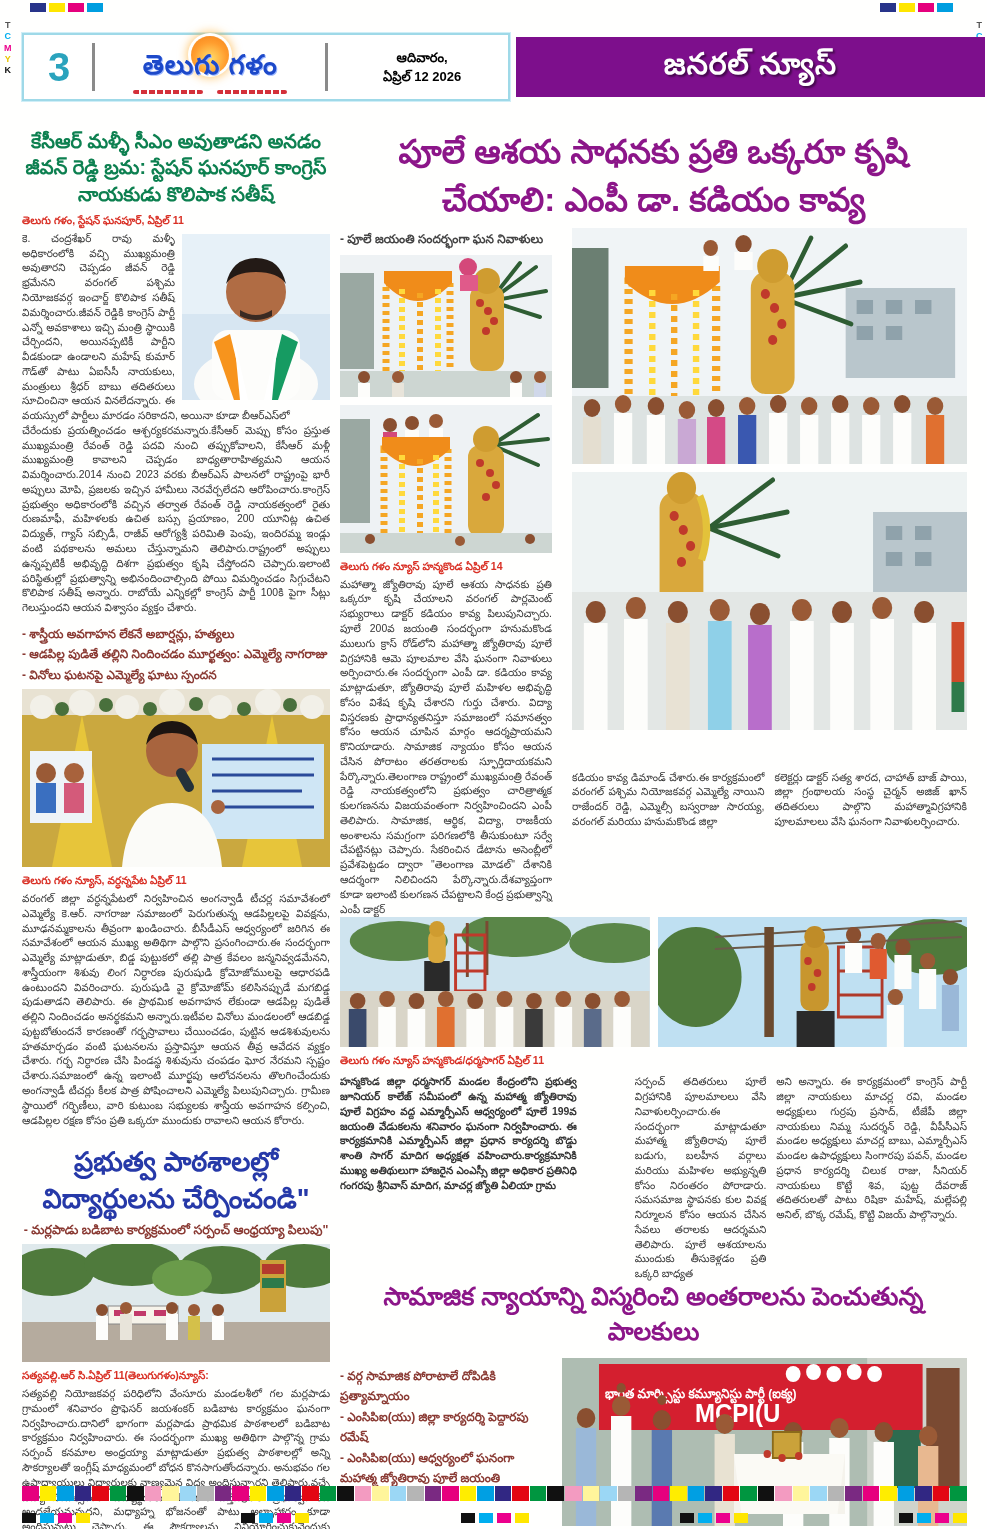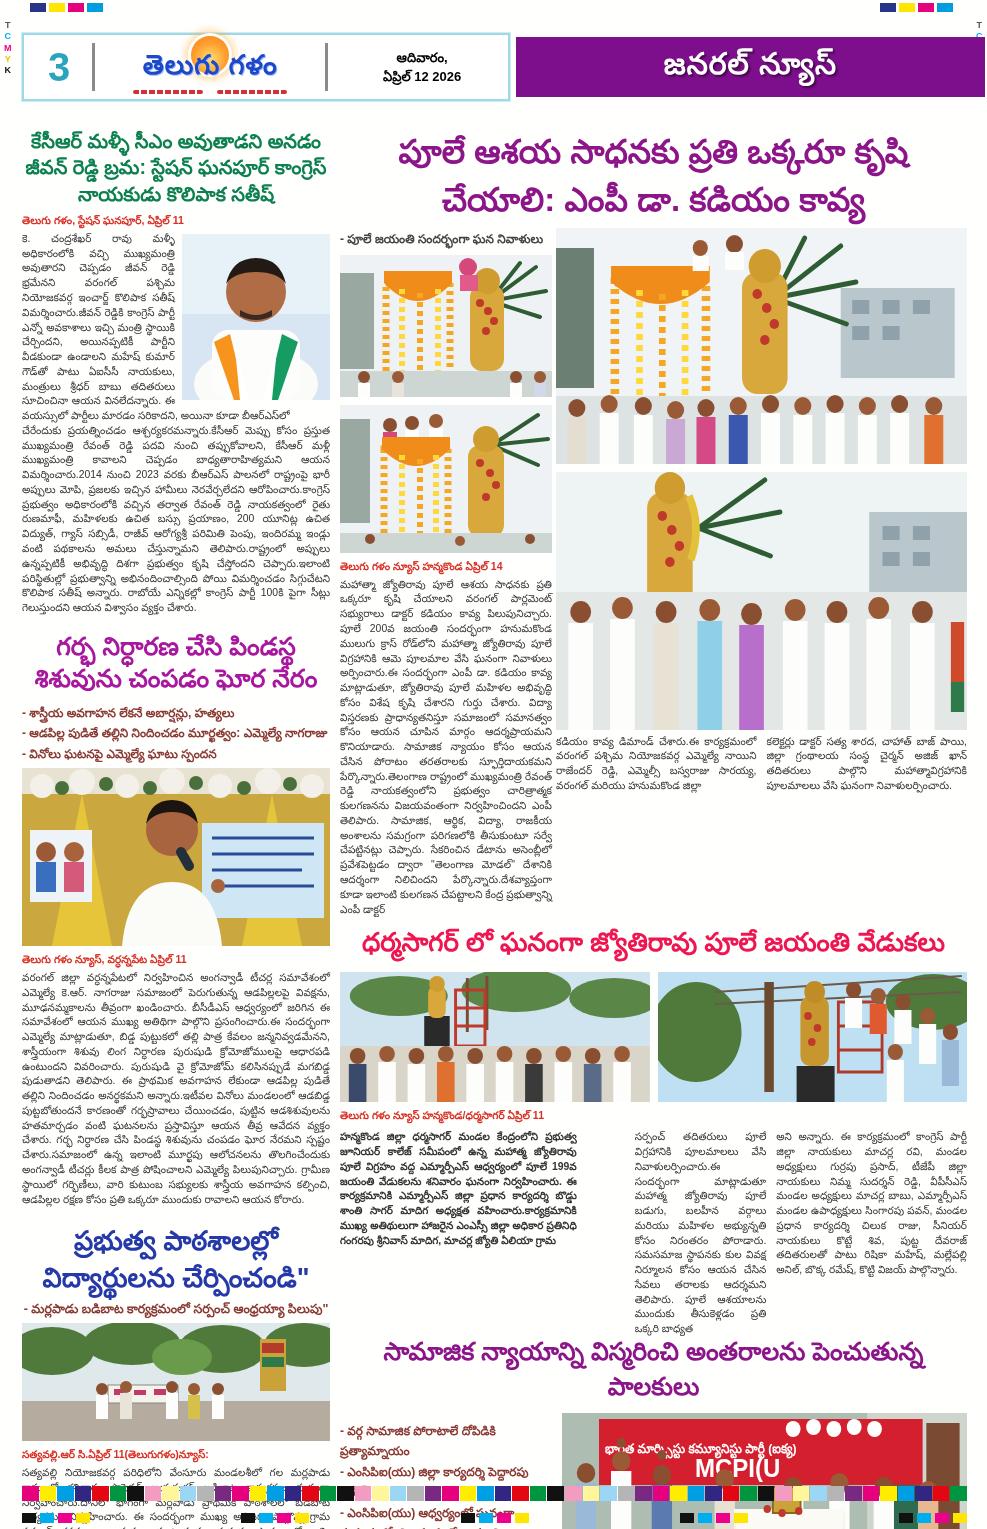--- a/index.html
+++ b/index.html
@@ -51,25 +51,25 @@
   .h-purple2{ color:#8c1689; font-size:25px; margin:0 0 6px;}
   .byline{ color:#d93025; font-weight:bold; font-size:10.5px; margin:7px 0 3px; }
   .body-txt{ font-size:10.4px; line-height:1.42; text-align:justify; color:#333; }
   .bullets{ margin:8px 0 4px; }
   .bullet{ color:#8a3a33; font-weight:bold; font-size:12px; line-height:1.7; }
   .sub-line{ color:#8a3a33; font-weight:bold; font-size:12.5px; text-align:center; margin:6px 0 4px;}
   .tagline{ color:#444; font-weight:bold; font-size:12px; margin:4px 0 6px; }
   .photo{ display:block; width:100%; background:#dde5ea; }
   .photo svg{ display:block; width:100%; height:100%; }
   .a1-photo{ float:right; width:148px; height:166px; margin:2px 0 4px 7px; }
-  .kavya-row{ display:flex; gap:4px; margin-top:4px; }
+  .kavya-row{ display:flex; gap:20px; margin-top:4px; }
   .kavya-left{ width:212px; flex:none; }
   .kavya-right{ flex:1; min-width:0; }
   .cont-row{ display:flex; gap:10px; margin-top:5px; }
-  .cont-row .body-txt{ flex:1; }
+  .cont-row .body-txt{ flex:1;margin-top:36px; }
   .ph-row{ display:flex; gap:8px; }
   .ph-row .photo{ flex:1; }
   .txt3{ display:flex; gap:10px; margin-top:6px; }
   .txt3 .body-txt{ flex:1; }
   .dh-c1{ flex:1.8 !important;font-weight:bold; } .dh-c2{ flex:1 !important;margin-left:48px; } .dh-c3{ flex:1.45 !important; }
   .mcpi-row{ display:flex; gap:10px; margin-top:2px; }
   .mcpi-left{ width:212px; flex:none; }
   .mcpi-right{ flex:1; min-width:0; }
   
   .print-bar{ position:absolute; left:22px; right:20px; bottom:28px; height:15px; display:flex; gap:1px; }
@@ -154,21 +154,20 @@
             <path d="M100 100 l-16 66 l12 0 l20 -58 z" fill="#169b62"></path>
             <path d="M96 104 l-14 62 l8 0 z" fill="#ffffff"></path>
           </svg>
         </div>
         <div class="body-txt">కె. చంద్రశేఖర్ రావు మళ్ళీ అధికారంలోకి వచ్చి ముఖ్యమంత్రి అవుతారని చెప్పడం జీవన్ రెడ్డి భ్రమేనని వరంగల్ పశ్చిమ నియోజకవర్గ ఇంచార్జ్ కొలిపాక సతీష్ విమర్శించారు.జీవన్ రెడ్డికి కాంగ్రెస్ పార్టీ ఎన్నో అవకాశాలు ఇచ్చి మంత్రి స్థాయికి చేర్చిందని, అయినప్పటికీ పార్టీని వీడకుండా ఉండాలని మహేష్ కుమార్ గౌడ్‌తో పాటు ఏఐసీసీ నాయకులు, మంత్రులు శ్రీధర్ బాబు తదితరులు సూచించినా ఆయన వినలేదన్నారు. ఈ వయస్సులో పార్టీలు మారడం సరికాదని, అయినా కూడా బీఆర్ఎస్‌లో</div>
         <div class="clear"></div>
         <div class="body-txt">చేరేందుకు ప్రయత్నించడం ఆశ్చర్యకరమన్నారు.కేసీఆర్ మెప్పు కోసం ప్రస్తుత ముఖ్యమంత్రి రేవంత్ రెడ్డి పదవి నుంచి తప్పుకోవాలని, కేసీఆర్ మళ్లీ ముఖ్యమంత్రి కావాలని చెప్పడం బాధ్యతారాహిత్యమని ఆయన విమర్శించారు.2014 నుంచి 2023 వరకు బీఆర్ఎస్ పాలనలో రాష్ట్రంపై భారీ అప్పులు మోపి, ప్రజలకు ఇచ్చిన హామీలు నెరవేర్చలేదని ఆరోపించారు.కాంగ్రెస్ ప్రభుత్వం అధికారంలోకి వచ్చిన తర్వాత రేవంత్ రెడ్డి నాయకత్వంలో రైతు రుణమాఫీ, మహిళలకు ఉచిత బస్సు ప్రయాణం, 200 యూనిట్ల ఉచిత విద్యుత్, గ్యాస్ సబ్సిడీ, రాజీవ్ ఆరోగ్యశ్రీ పరిమితి పెంపు, ఇందిరమ్మ ఇండ్లు వంటి పథకాలను అమలు చేస్తున్నామని తెలిపారు.రాష్ట్రంలో అప్పులు ఉన్నప్పటికీ అభివృద్ధి దిశగా ప్రభుత్వం కృషి చేస్తోందని చెప్పారు.ఇలాంటి పరిస్థితుల్లో ప్రభుత్వాన్ని అభినందించాల్సింది పోయి విమర్శించడం సిగ్గుచేటని కొలిపాక సతీష్ అన్నారు. రాబోయే ఎన్నికల్లో కాంగ్రెస్ పార్టీ 100కి పైగా సీట్లు గెలుస్తుందని ఆయన విశ్వాసం వ్యక్తం చేశారు.</div>
       </div>
 
       <div>
-        <div class="headline h-magenta">గర్భ నిర్ధారణ చేసి పిండస్థ శిశువును చంపడం ఘోర నేరం</div>
         <div class="bullets">
           <div class="bullet">- శాస్త్రీయ అవగాహన లేకనే అబార్షన్లు, హత్యలు</div>
           <div class="bullet">- ఆడపిల్ల పుడితే తల్లిని నిందించడం మూర్ఖత్వం: ఎమ్మెల్యే నాగరాజు</div>
           <div class="bullet">- వినోలు ఘటనపై ఎమ్మెల్యే ఘాటు స్పందన</div>
         </div>
         <div class="photo" style="height:178px">
           <svg viewBox="0 0 308 178" preserveAspectRatio="none">
             <rect width="308" height="178" fill="#caa83f"></rect>
             <rect x="0" y="0" width="308" height="26" fill="#e8e2d2"></rect>
             <g fill="#f2f0e8">
@@ -459,21 +458,20 @@
             </div>
             <div class="cont-row">
               <div class="body-txt">కడియం కావ్య డిమాండ్ చేశారు.ఈ కార్యక్రమంలో వరంగల్ పశ్చిమ నియోజకవర్గ ఎమ్మెల్యే నాయిని రాజేందర్ రెడ్డి, ఎమ్మెల్సీ బస్వరాజు సారయ్య, వరంగల్ మరియు హనుమకొండ జిల్లా</div>
               <div class="body-txt">కలెక్టర్లు డాక్టర్ సత్య శారద, చాహాత్ బాజ్ పాయి, జిల్లా గ్రంథాలయ సంస్థ చైర్మన్ అజిజ్ ఖాన్ తదితరులు పాల్గొని మహాత్మావిగ్రహానికి పూలమాలలు వేసి ఘనంగా నివాళులర్పించారు.</div>
             </div>
           </div>
         </div>
       </div>
 
       <div>
-        <div class="headline h-red">ధర్మసాగర్ లో ఘనంగా జ్యోతిరావు పూలే జయంతి వేడుకలు</div>
         <div class="ph-row">
           <div class="photo" style="height:130px">
             <svg viewBox="0 0 316 130" preserveAspectRatio="none">
               <rect width="316" height="130" fill="#cfe4ef"></rect>
               <g fill="#5a8648">
                   <ellipse cx="60" cy="24" rx="50" ry="20"></ellipse>
                   <ellipse cx="180" cy="18" rx="56" ry="22"></ellipse>
                   <ellipse cx="280" cy="26" rx="46" ry="20"></ellipse>
                 </g>
               <g stroke="#7a4a32" stroke-width="3">

